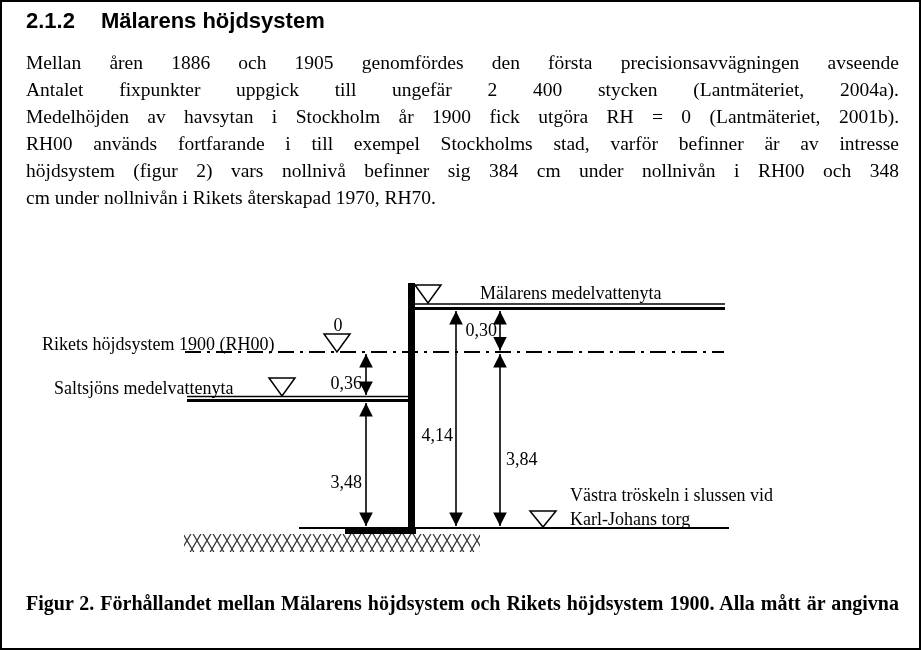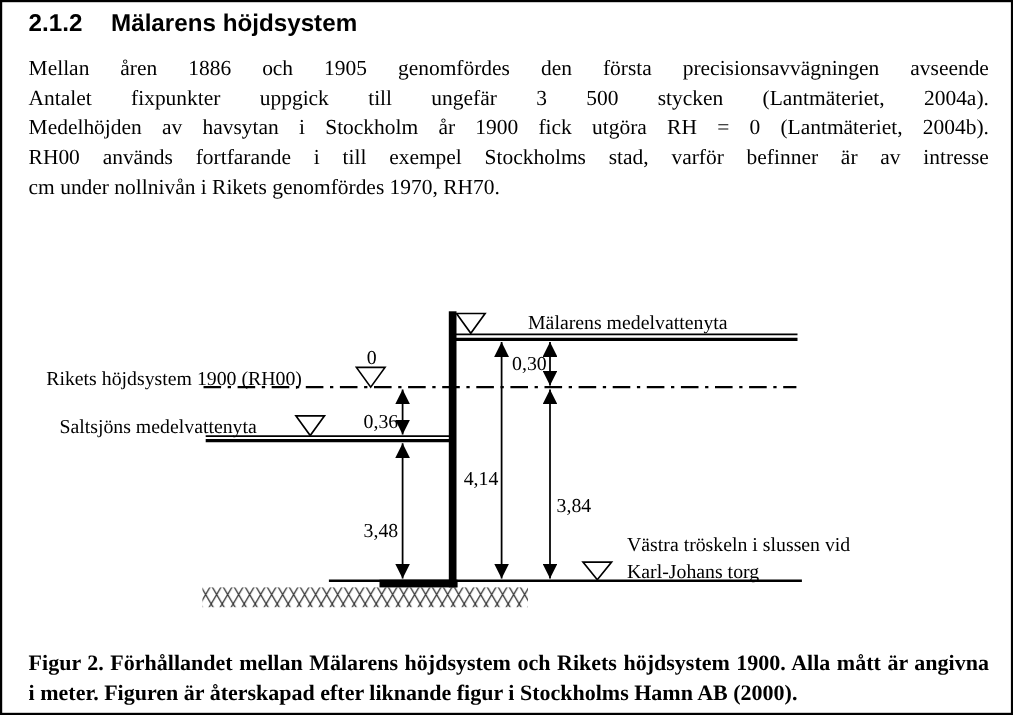--- a/index.html
+++ b/index.html
@@ -56,24 +56,25 @@
 <body>
 
 <div class="page">
 
   <div class="heading">
     <span class="sec-num">2.1.2</span><span>Mälarens höjdsystem</span>
   </div>
 
   <div class="body-text">
     <div class="just">Mellan åren 1886 och 1905 genomfördes den första precisionsavvägningen avseende</div>
-    <div class="just">Antalet fixpunkter uppgick till ungefär 3 500 stycken (Lantmäteriet, 2004a).</div>
-    <div class="just">Medelhöjden av havsytan i Stockholm år 1900 fick utgöra RH = 0 (Lantmäteriet, 2004b).</div>
+    <div class="just">Antalet fixpunkter uppgick till ungefär 2 400 stycken (Lantmäteriet, 2004a).</div>
+    <div class="just">Medelhöjden av havsytan i Stockholm år 1900 fick utgöra RH = 0 (Lantmäteriet, 2001b).</div>
     <div class="just">RH00 används fortfarande i till exempel Stockholms stad, varför befinner är av intresse</div>
-    <div>cm under nollnivån i Rikets genomfördes 1970, RH70.</div>
+    <div class="just">höjdsystem (figur 2) vars nollnivå befinner sig 384 cm under nollnivån i RH00 och 348</div>
+    <div>cm under nollnivån i Rikets återskapad 1970, RH70.</div>
   </div>
 
   <div class="figure-wrap">
     <svg width="921" height="300" viewBox="0 0 921 300">
       <defs>
         <marker id="ah" viewBox="0 0 10 10" refX="10" refY="5" markerWidth="8.5" markerHeight="8.5" orient="auto-start-reverse">
           <path d="M0,0 L10,5 L0,10 Z" fill="#000"></path>
         </marker>
         <pattern id="hatch" width="10" height="17" patternUnits="userSpaceOnUse">
           <path d="M0,0 L10,17 M10,0 L0,17" stroke="#333" stroke-width="1.2" fill="none"></path>
@@ -118,16 +119,15 @@
       <line class="dim-line" x1="498" y1="34" x2="498" y2="73.5" marker-start="url(#ah)" marker-end="url(#ah)"></line>
       <text class="flabel" x="495" y="59" text-anchor="end">0,30</text>
 
       <line class="dim-line" x1="498" y1="77" x2="498" y2="249" marker-start="url(#ah)" marker-end="url(#ah)"></line>
       <text class="flabel" x="504" y="188">3,84</text>
     </svg>
   </div>
 
   <div class="caption">
     <div class="just">Figur 2. Förhållandet mellan Mälarens höjdsystem och Rikets höjdsystem 1900. Alla mått är angivna</div>
-    <div>i meter. Figuren är återskapad efter liknande figur i Stockholms Hamn AB (2000).</div>
   </div>
 
 </div>
 
 </body></html>

